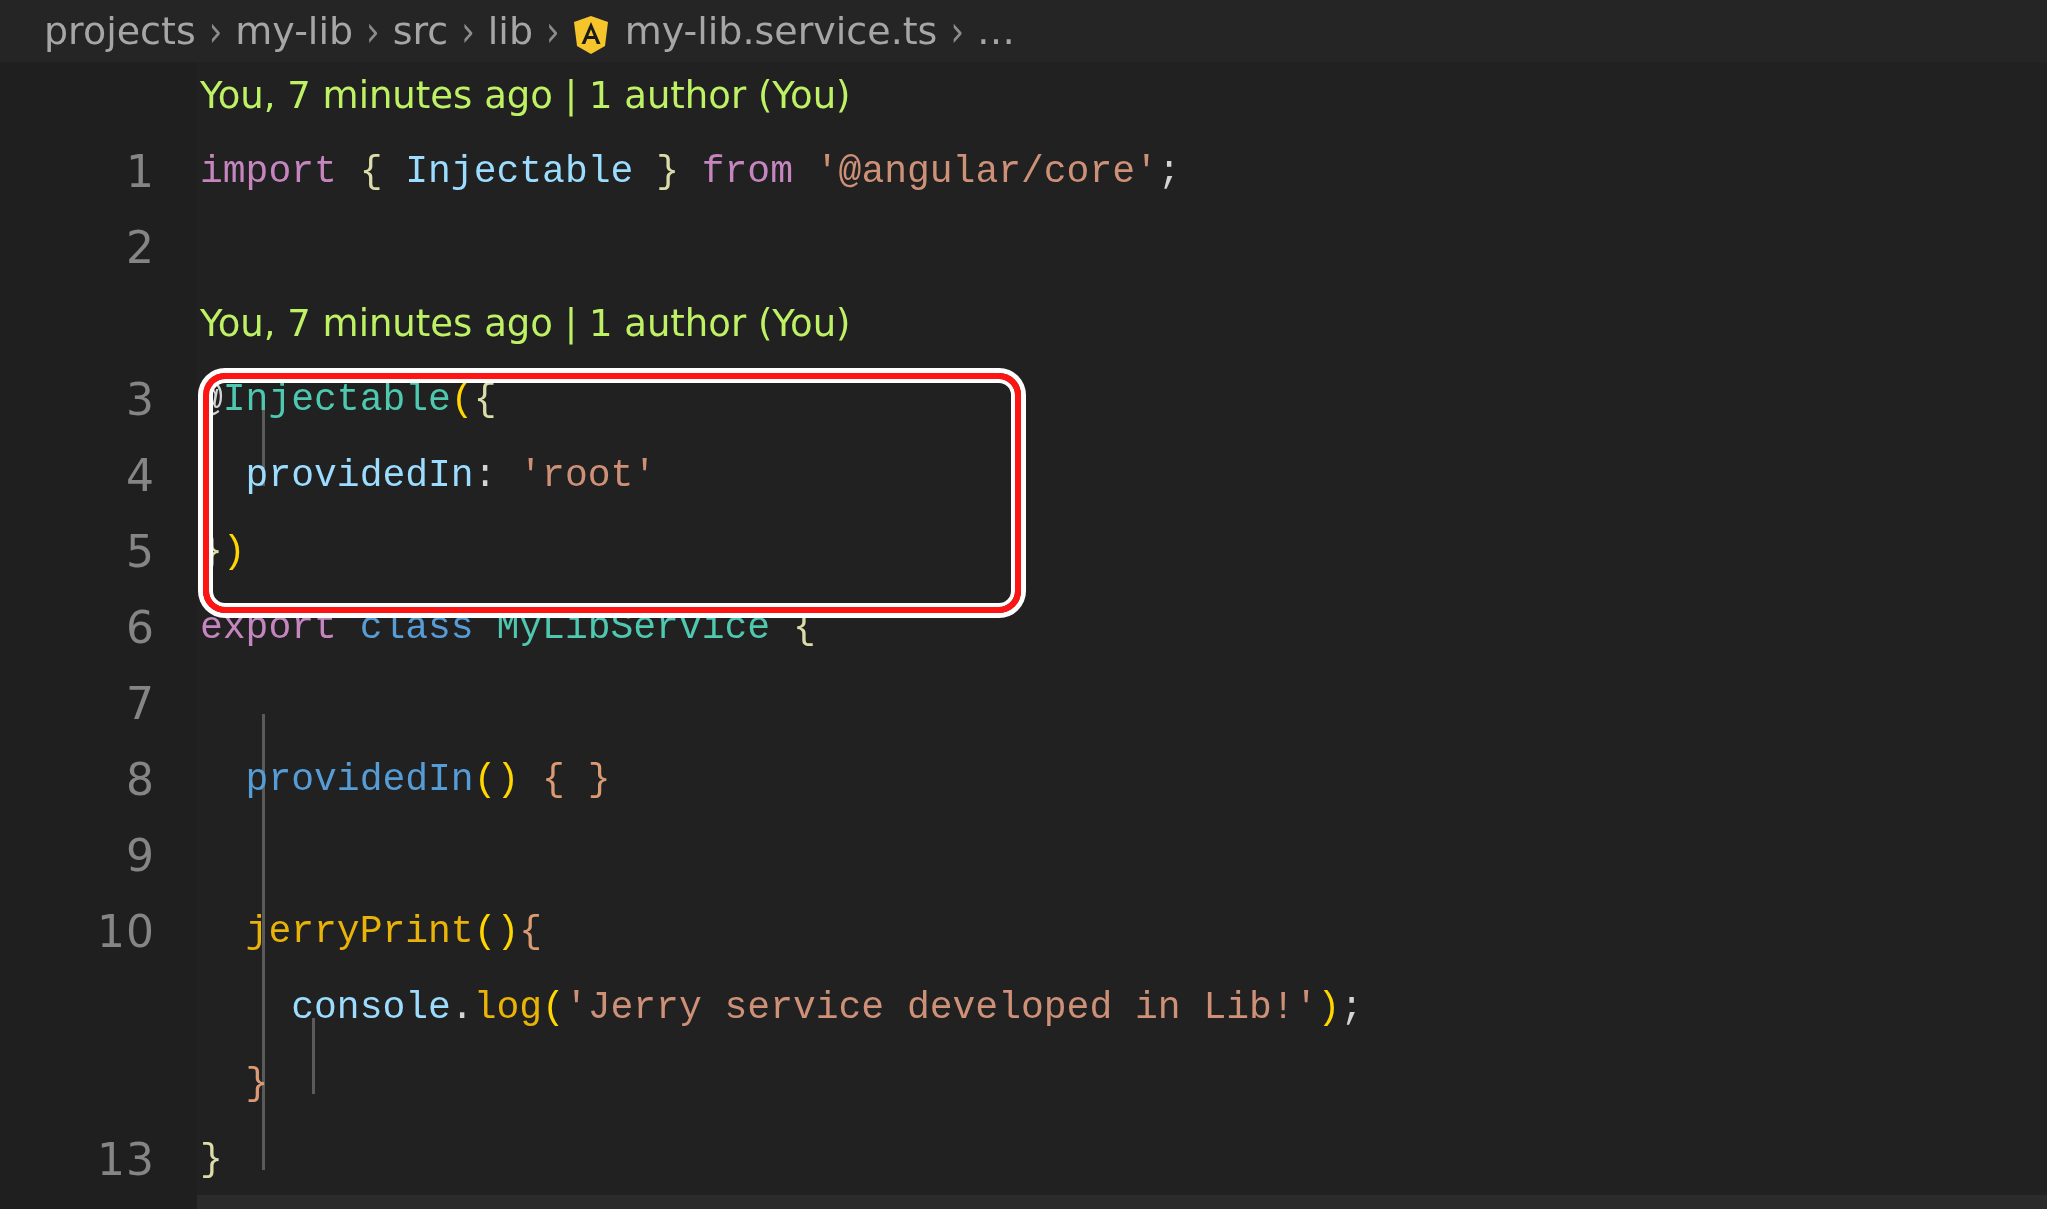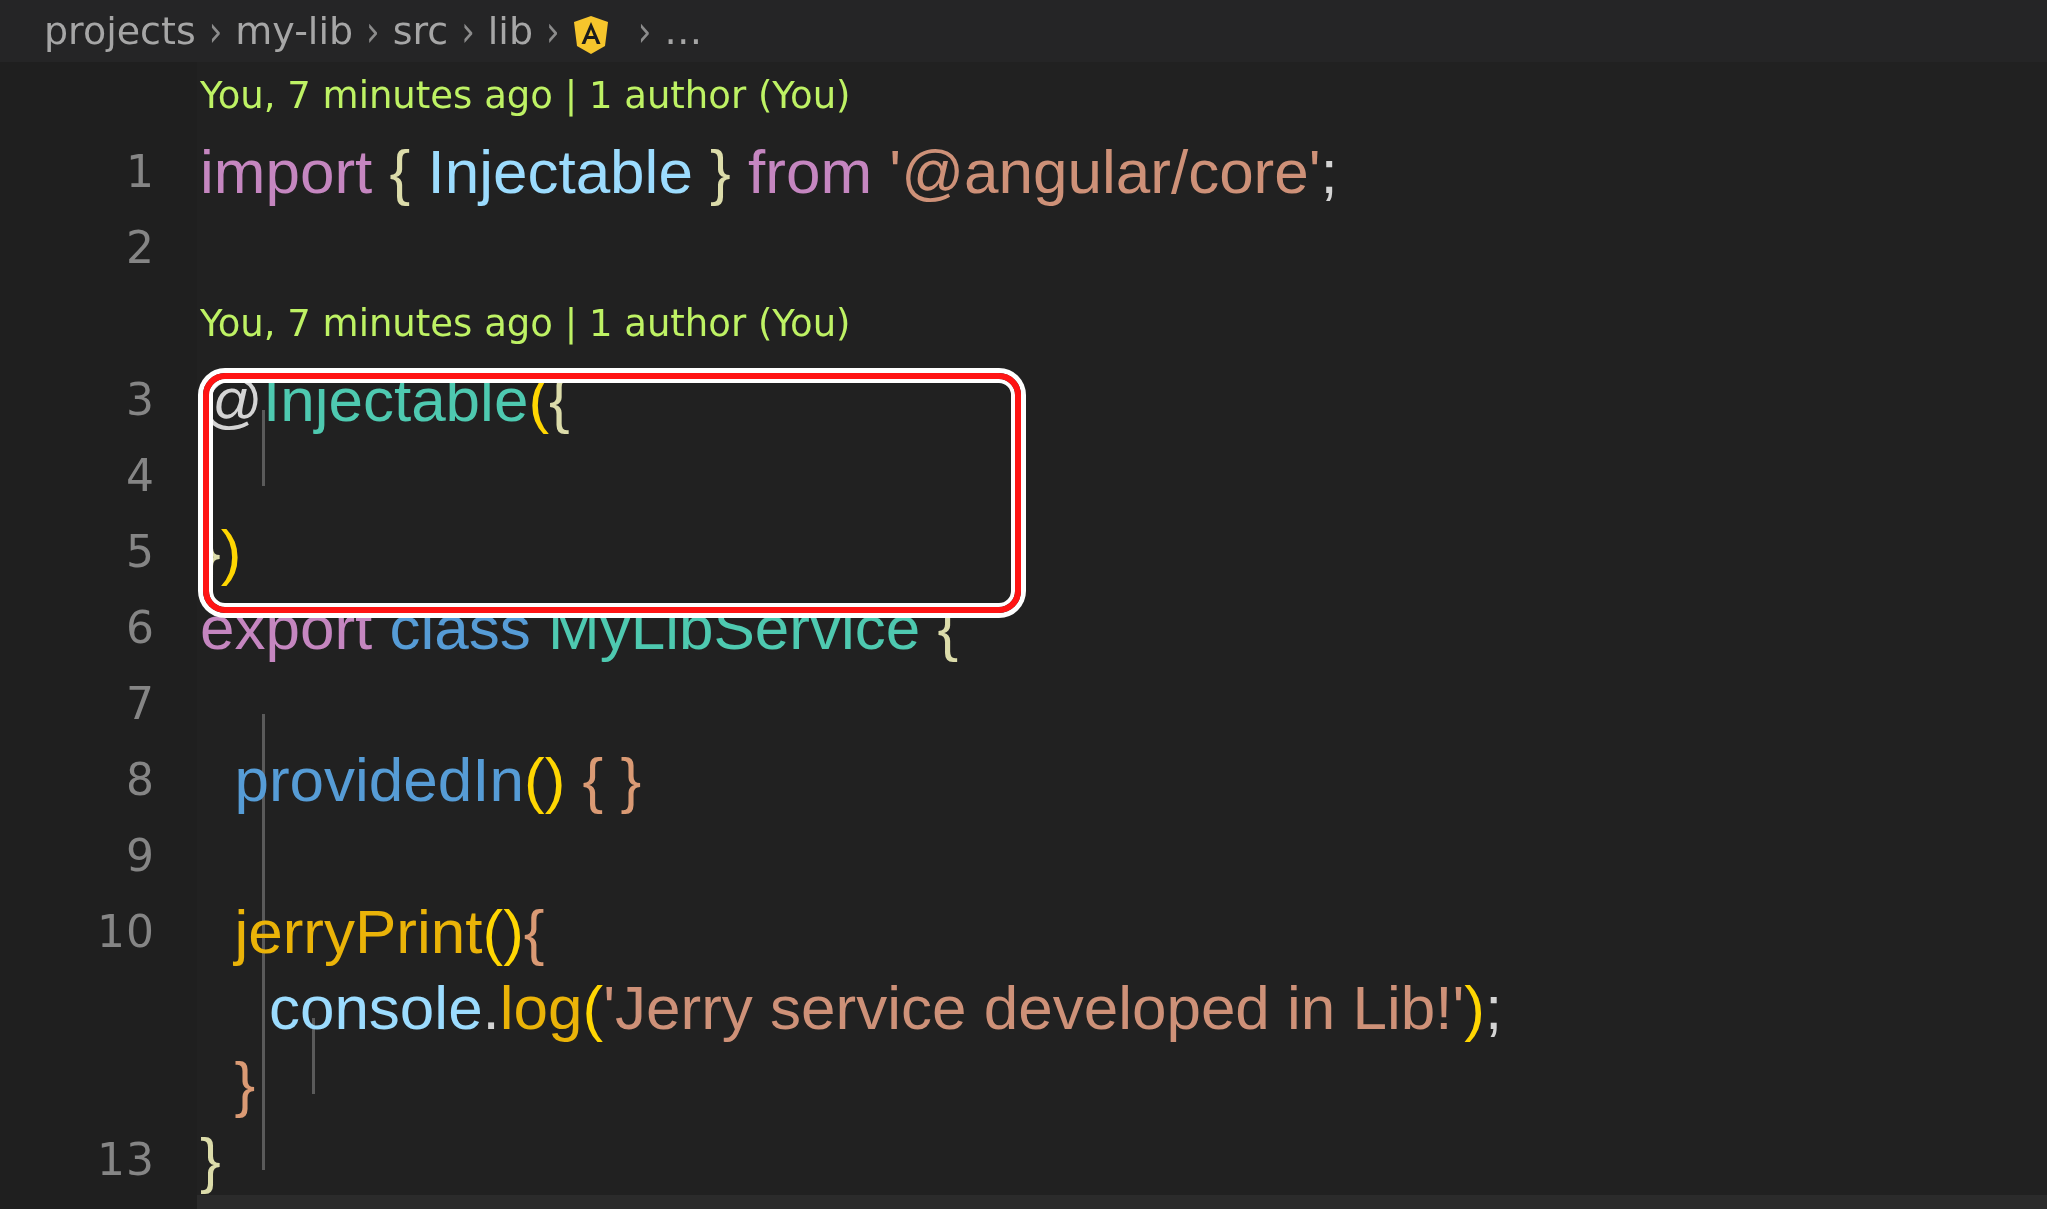--- a/index.html
+++ b/index.html
@@ -87,22 +87,22 @@
     text-align: right;
     color: #858585;
     font-size: 44px;
     font-family: "DejaVu Sans", "Liberation Sans", sans-serif;
     letter-spacing: 1px;
   }
   .code {
     position: absolute;
     left: 200px;
     white-space: pre;
-    font-size: 62px;
-    font-family: Liberation Sans, sans-serif;
+    font-size: 38px;
+    font-family: Liberation Mono, monospace;
     letter-spacing: 0px;
   }
 
   .blame {
     position: absolute;
     left: 200px;
     white-space: pre;
     color: #bef264;
     font-size: 37px;
     font-family: "DejaVu Sans", "Liberation Sans", sans-serif;
@@ -167,20 +167,21 @@
     <span class="bc-seg">src</span>
     <span class="bc-sep">›</span>
     <span class="bc-seg">lib</span>
     <span class="bc-sep">›</span>
     <span class="ng-icon">
       <svg width="36" height="40" viewBox="0 0 36 40">
         <polygon points="18,1 35,7 32,31 18,39 4,31 1,7" fill="#f6c52c"></polygon>
         <path d="M18 7 L8.5 29 L12.2 29 L14.1 24.1 L21.9 24.1 L23.8 29 L27.5 29 Z M15.3 21.1 L18 14.2 L20.7 21.1 Z" fill="#1b1b1b"></path>
       </svg>
     </span>
+    <span class="bc-seg">my-lib.service.ts</span>
     <span class="bc-sep">›</span>
     <span class="bc-seg">…</span>
   </div>
 
   <div class="editor">
     <div class="gutter-bg"></div>
     <div class="code-bg"></div>
 
     <div class="guide" style="left:262px; top:348px; height:76px;"></div>
     <div class="guide" style="left:262px; top:652px; height:456px;"></div>
@@ -199,20 +200,21 @@
 
     <div class="blame" style="top:224px;">You, 7 minutes ago | 1 author (You)</div>
 
     <div class="row" style="top:300px;">
       <span class="lineno">3</span>
       <span class="code"><span class="t-plain">@</span><span class="t-type">Injectable</span><span class="t-brace-o">(</span><span class="t-brace-y">{</span></span>
     </div>
 
     <div class="row" style="top:376px;">
       <span class="lineno">4</span>
+      <span class="code"><span class="t-plain">  </span><span class="t-ident">providedIn</span><span class="t-punc">:</span><span class="t-plain"> </span><span class="t-string">'root'</span></span>
     </div>
 
     <div class="row" style="top:452px;">
       <span class="lineno">5</span>
       <span class="code"><span class="t-brace-y">}</span><span class="t-brace-o">)</span></span>
     </div>
 
     <div class="row" style="top:528px;">
       <span class="lineno">6</span>
       <span class="code"><span class="t-kw">export</span><span class="t-plain"> </span><span class="t-kw2">class</span><span class="t-plain"> </span><span class="t-type">MyLibService</span><span class="t-plain"> </span><span class="t-brace-y">{</span></span>

